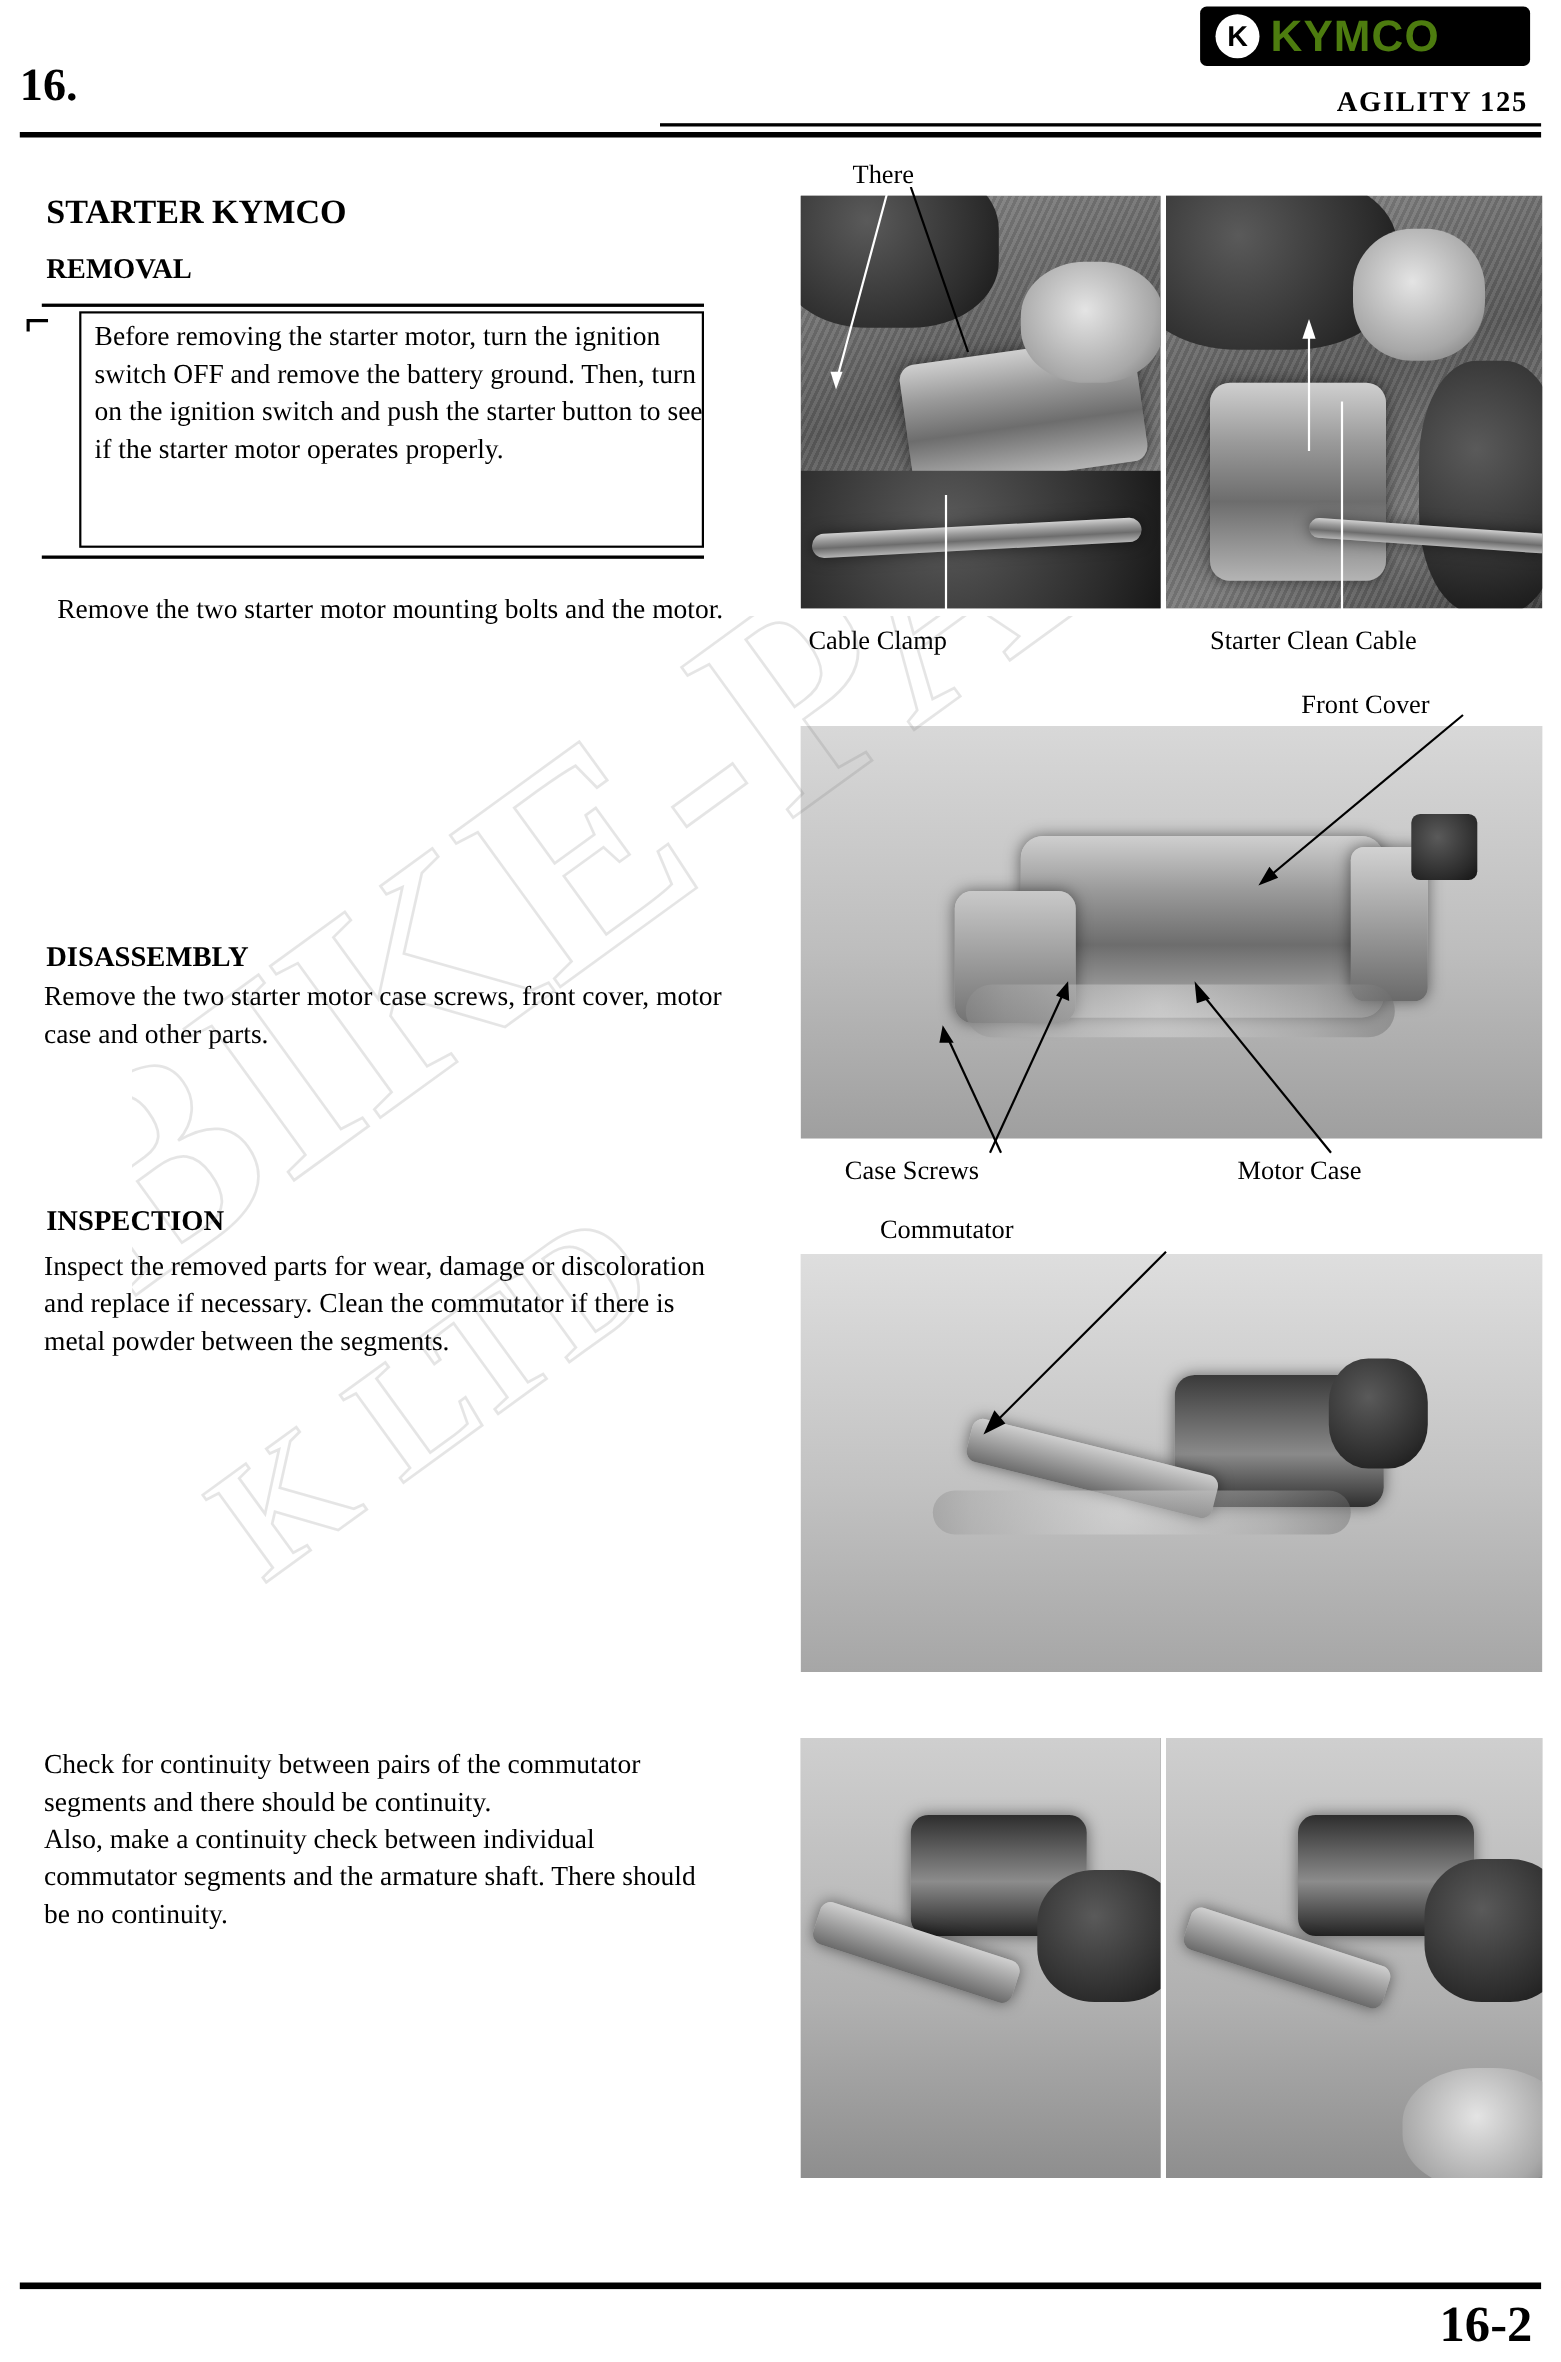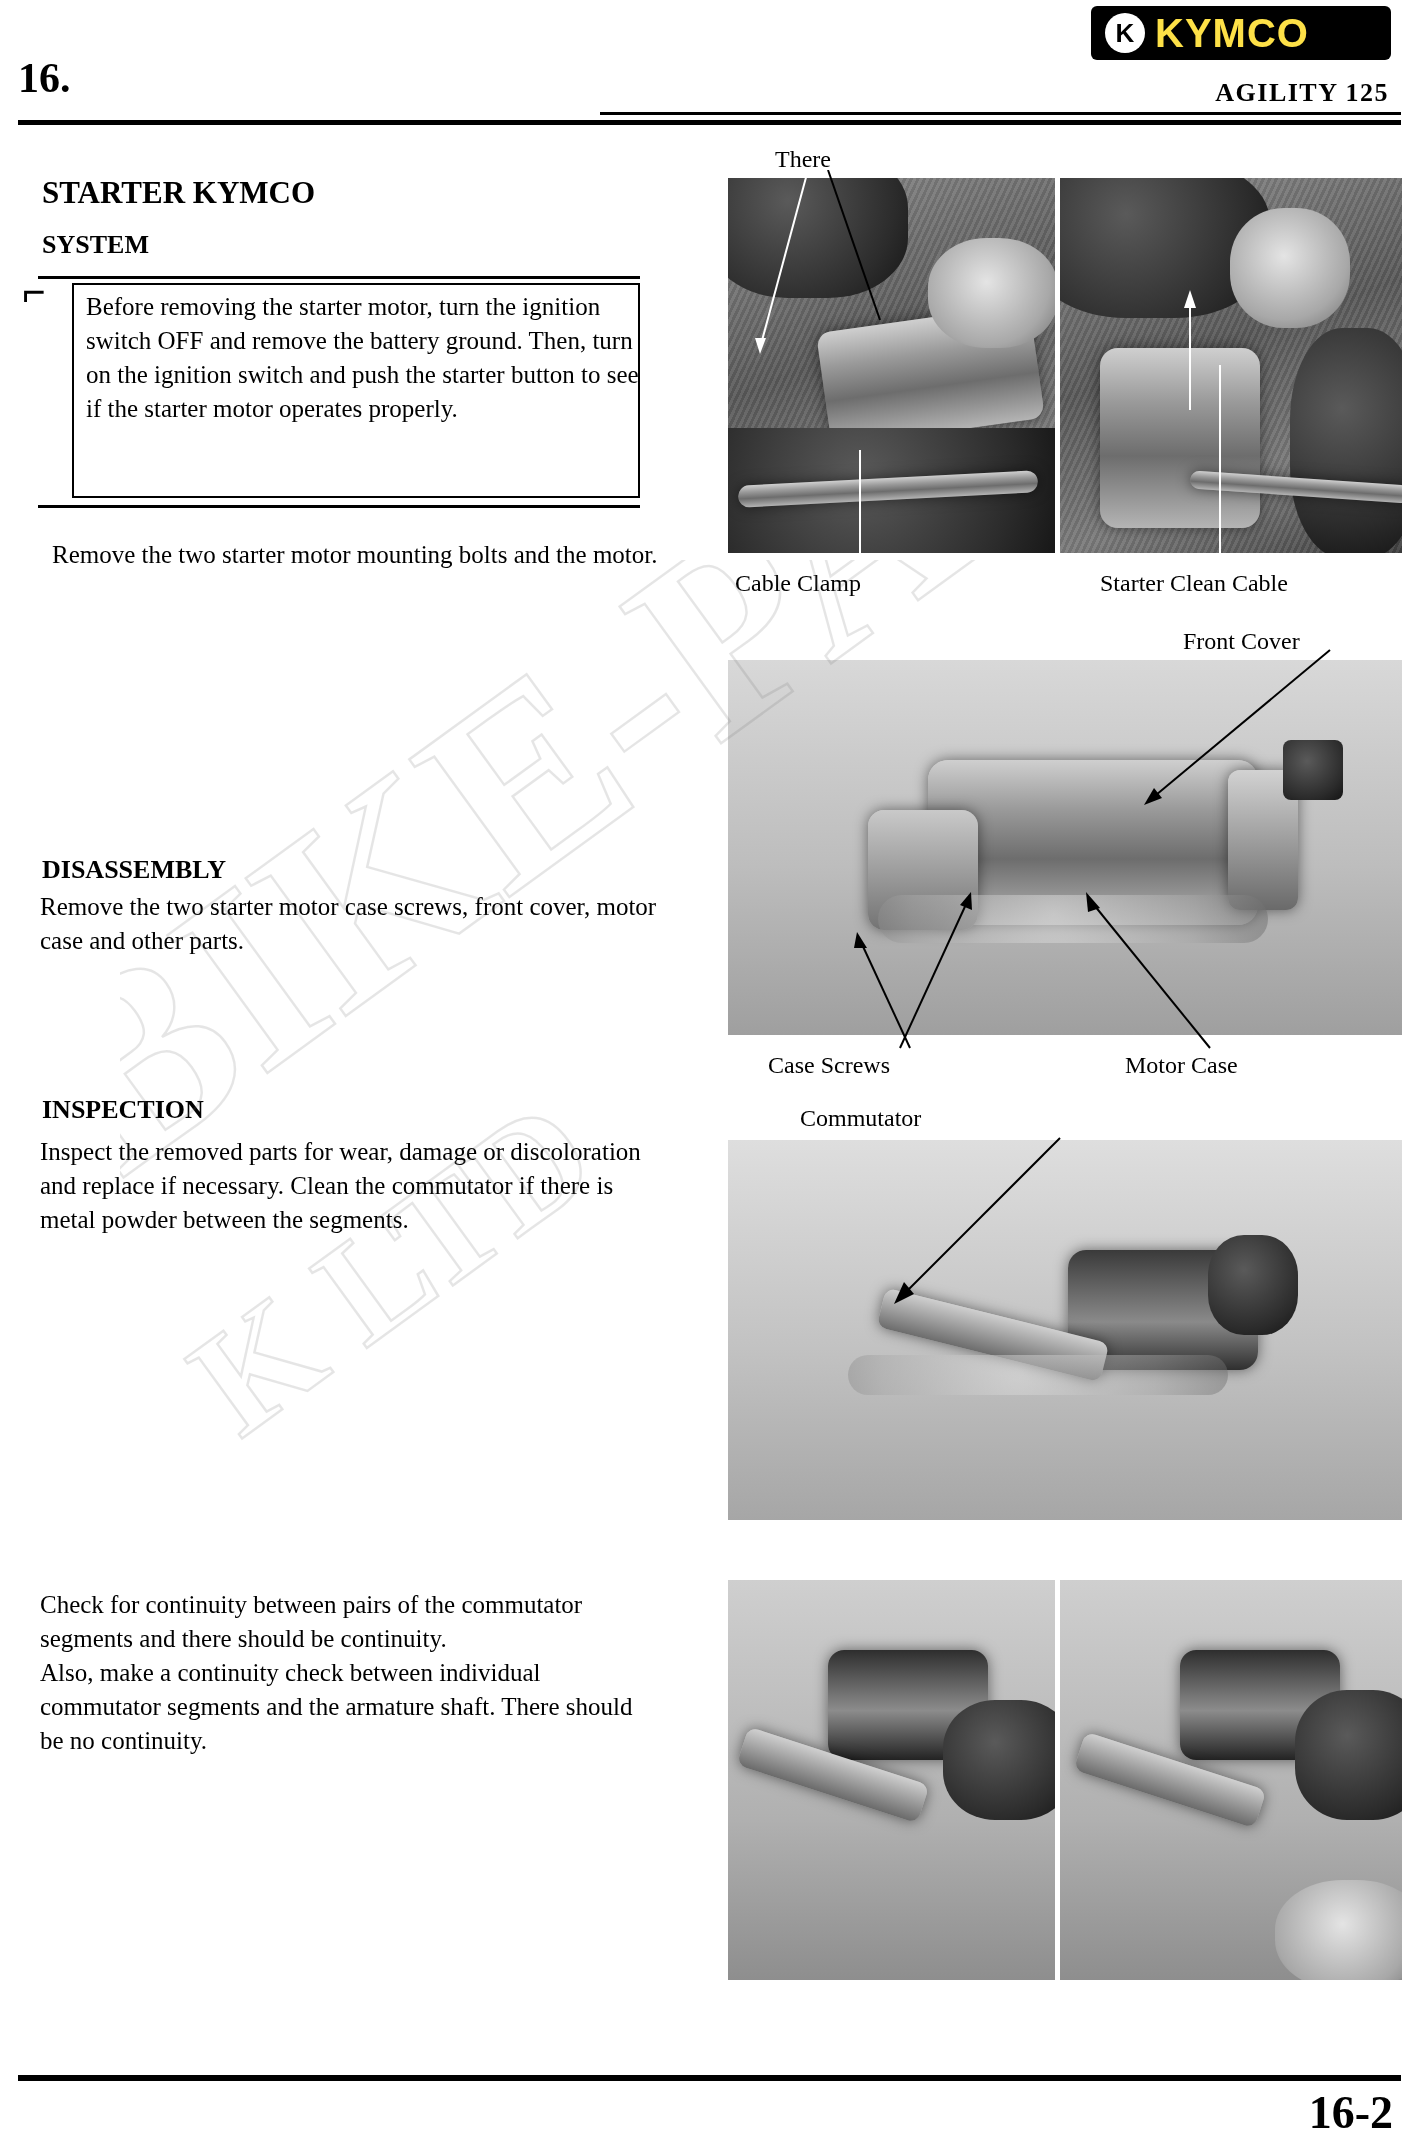--- a/index.html
+++ b/index.html
@@ -42,21 +42,21 @@
     color: #000;
     font-family: "Liberation Sans", sans-serif;
     font-weight: bold;
     font-size: 26px;
     display: flex;
     align-items: center;
     justify-content: center;
     margin-right: 10px;
   }
   .brand-logo .btext {
-    color: #fde047;
+    color: #4d7c0f;
     font-family: "Liberation Sans", sans-serif;
     font-weight: bold;
     font-size: 40px;
     letter-spacing: 1px;
     text-align: center;
   }
 
   .chapter-num {
     position: absolute;
     left: 18px;
@@ -245,21 +245,21 @@
     <span class="btext">KYMCO</span>
   </div>
 
   <div class="chapter-num">16.</div>
   <div class="model-name">AGILITY 125</div>
   <div class="header-rule-short"></div>
   <div class="header-rule"></div>
 
   <div class="sec-head" style="left:42px; top:175px; font-size:31px;">STARTER KYMCO</div>
 
-  <div class="sec-head" style="left:42px; top:230px; font-size:26px;">SYSTEM</div>
+  <div class="sec-head" style="left:42px; top:230px; font-size:26px;">REMOVAL</div>
 
   <div class="caution-glyph">⌐</div>
   <div class="notice-top-rule"></div>
   <div class="notice-bottom-rule"></div>
   <div class="notice-box"></div>
   <div class="notice-text">Before removing the starter motor, turn the ignition switch OFF and remove the battery ground.    Then, turn on the ignition switch and push the starter button to see if the starter motor operates properly.</div>
 
   <div class="body-text" style="left:40px; top:538px; width:620px;margin-left:12px;">Remove the two starter motor mounting bolts and the motor.</div>
 
 

